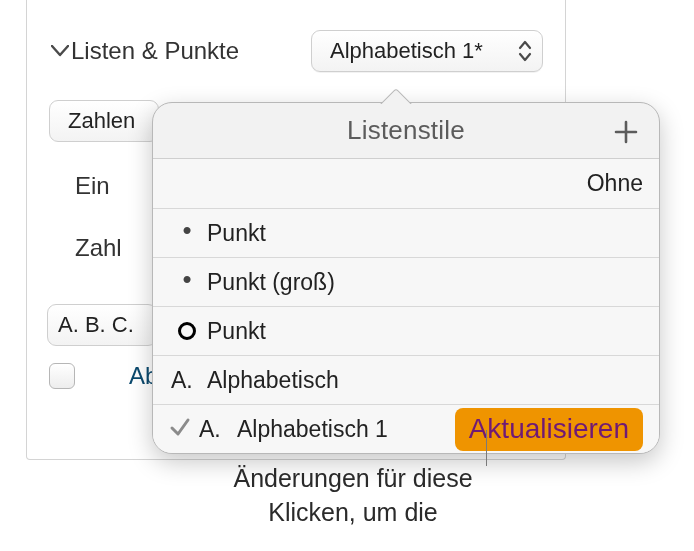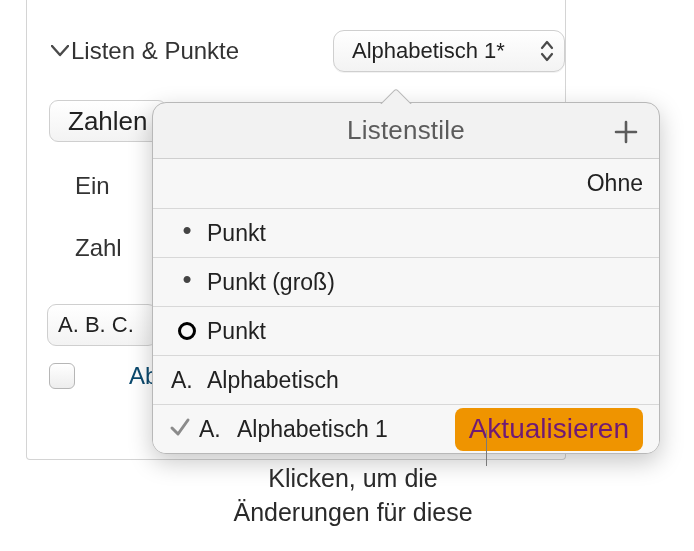--- a/index.html
+++ b/index.html
@@ -33,21 +33,21 @@
     box-shadow: 0 1px 0 rgba(0,0,0,.05);
   }
   .select-alpha .chev { margin-left: 14px; display:inline-flex; }
 
   .row-zahlen { display:flex; align-items:center; margin-bottom: 30px; }
   .select-zahlen {
     display: inline-flex; align-items: center;
     height: 42px; padding: 0 18px;
     border: 1px solid #cfcfcf; border-radius: 9px;
     background: linear-gradient(#ffffff,#f3f3f3);
-    font-size: 26px; color: #222;
+    font-size: 22px; color: #222;
     min-width: 110px;
   }
 
   .label-row { font-size: 24px; color:#333; margin-bottom: 34px; margin-left: 26px; }
 
   .row-abc {
     display:flex; align-items:center; margin-top: 42px; gap: 15px; margin-left: -2px;
   }
   .select-abc {
     display: inline-flex; align-items: center;
@@ -64,21 +64,21 @@
   }
   .checkbox-label { font-size: 24px; color:#0c4a6e;margin-left:42px; }
 
   
   .popover {
     position: absolute;
     left: 152px; top: 102px;
     width: 508px;
     background: #f2f2f2;
     border: 1px solid #b8b8b8;
-    border-radius: 14px;
+    border-radius: 20px;
     box-shadow: 0 8px 24px rgba(0,0,0,.22);
     overflow: hidden;
   }
   .bubble-arrow {
     position:absolute; left: 378px; top: 86px;
     width: 34px; height: 18px;
     overflow:hidden; z-index: 5;
   }
   .bubble-arrow::after{
     content:""; position:absolute; left:4px; top:8px;
@@ -149,21 +149,21 @@
 
 <div class="panel">
 
   <div class="section-row">
     <span class="disclosure">
       <svg width="18" height="12" viewBox="0 0 18 12">
           <path d="M1 1 L9 10 L17 1" stroke="#4a4a4a" stroke-width="2.4" fill="none" stroke-linecap="round" stroke-linejoin="round"></path>
         </svg>
     </span>
     <span class="section-title">Listen &amp; Punkte</span>
-    <span class="select-alpha" style="margin-left:auto;  border-radius: 11px;">
+    <span class="select-alpha" style="margin-left:auto; margin-right: 22px;">
       <span>Alphabetisch 1*</span>
       <span class="chev">
         <svg width="14" height="22" viewBox="0 0 14 22">
           <path d="M2 8 L7 2 L12 8" stroke="#4a4a4a" stroke-width="2.2" fill="none" stroke-linecap="round" stroke-linejoin="round"></path>
           <path d="M2 14 L7 20 L12 14" stroke="#4a4a4a" stroke-width="2.2" fill="none" stroke-linecap="round" stroke-linejoin="round"></path>
         </svg>
       </span>
     </span>
   </div>
 
@@ -246,15 +246,15 @@
       </span>
       <span class="update-pill">Aktualisieren</span>
     </div>
 
   </div>
 </div>
 
 <div class="callout-line"></div>
 
 <div class="callout">
+  <div>Änderungen für diese</div>
   <div>Klicken, um die</div>
-  <div>Änderungen für diese</div>
 </div>
 
 </body></html>

